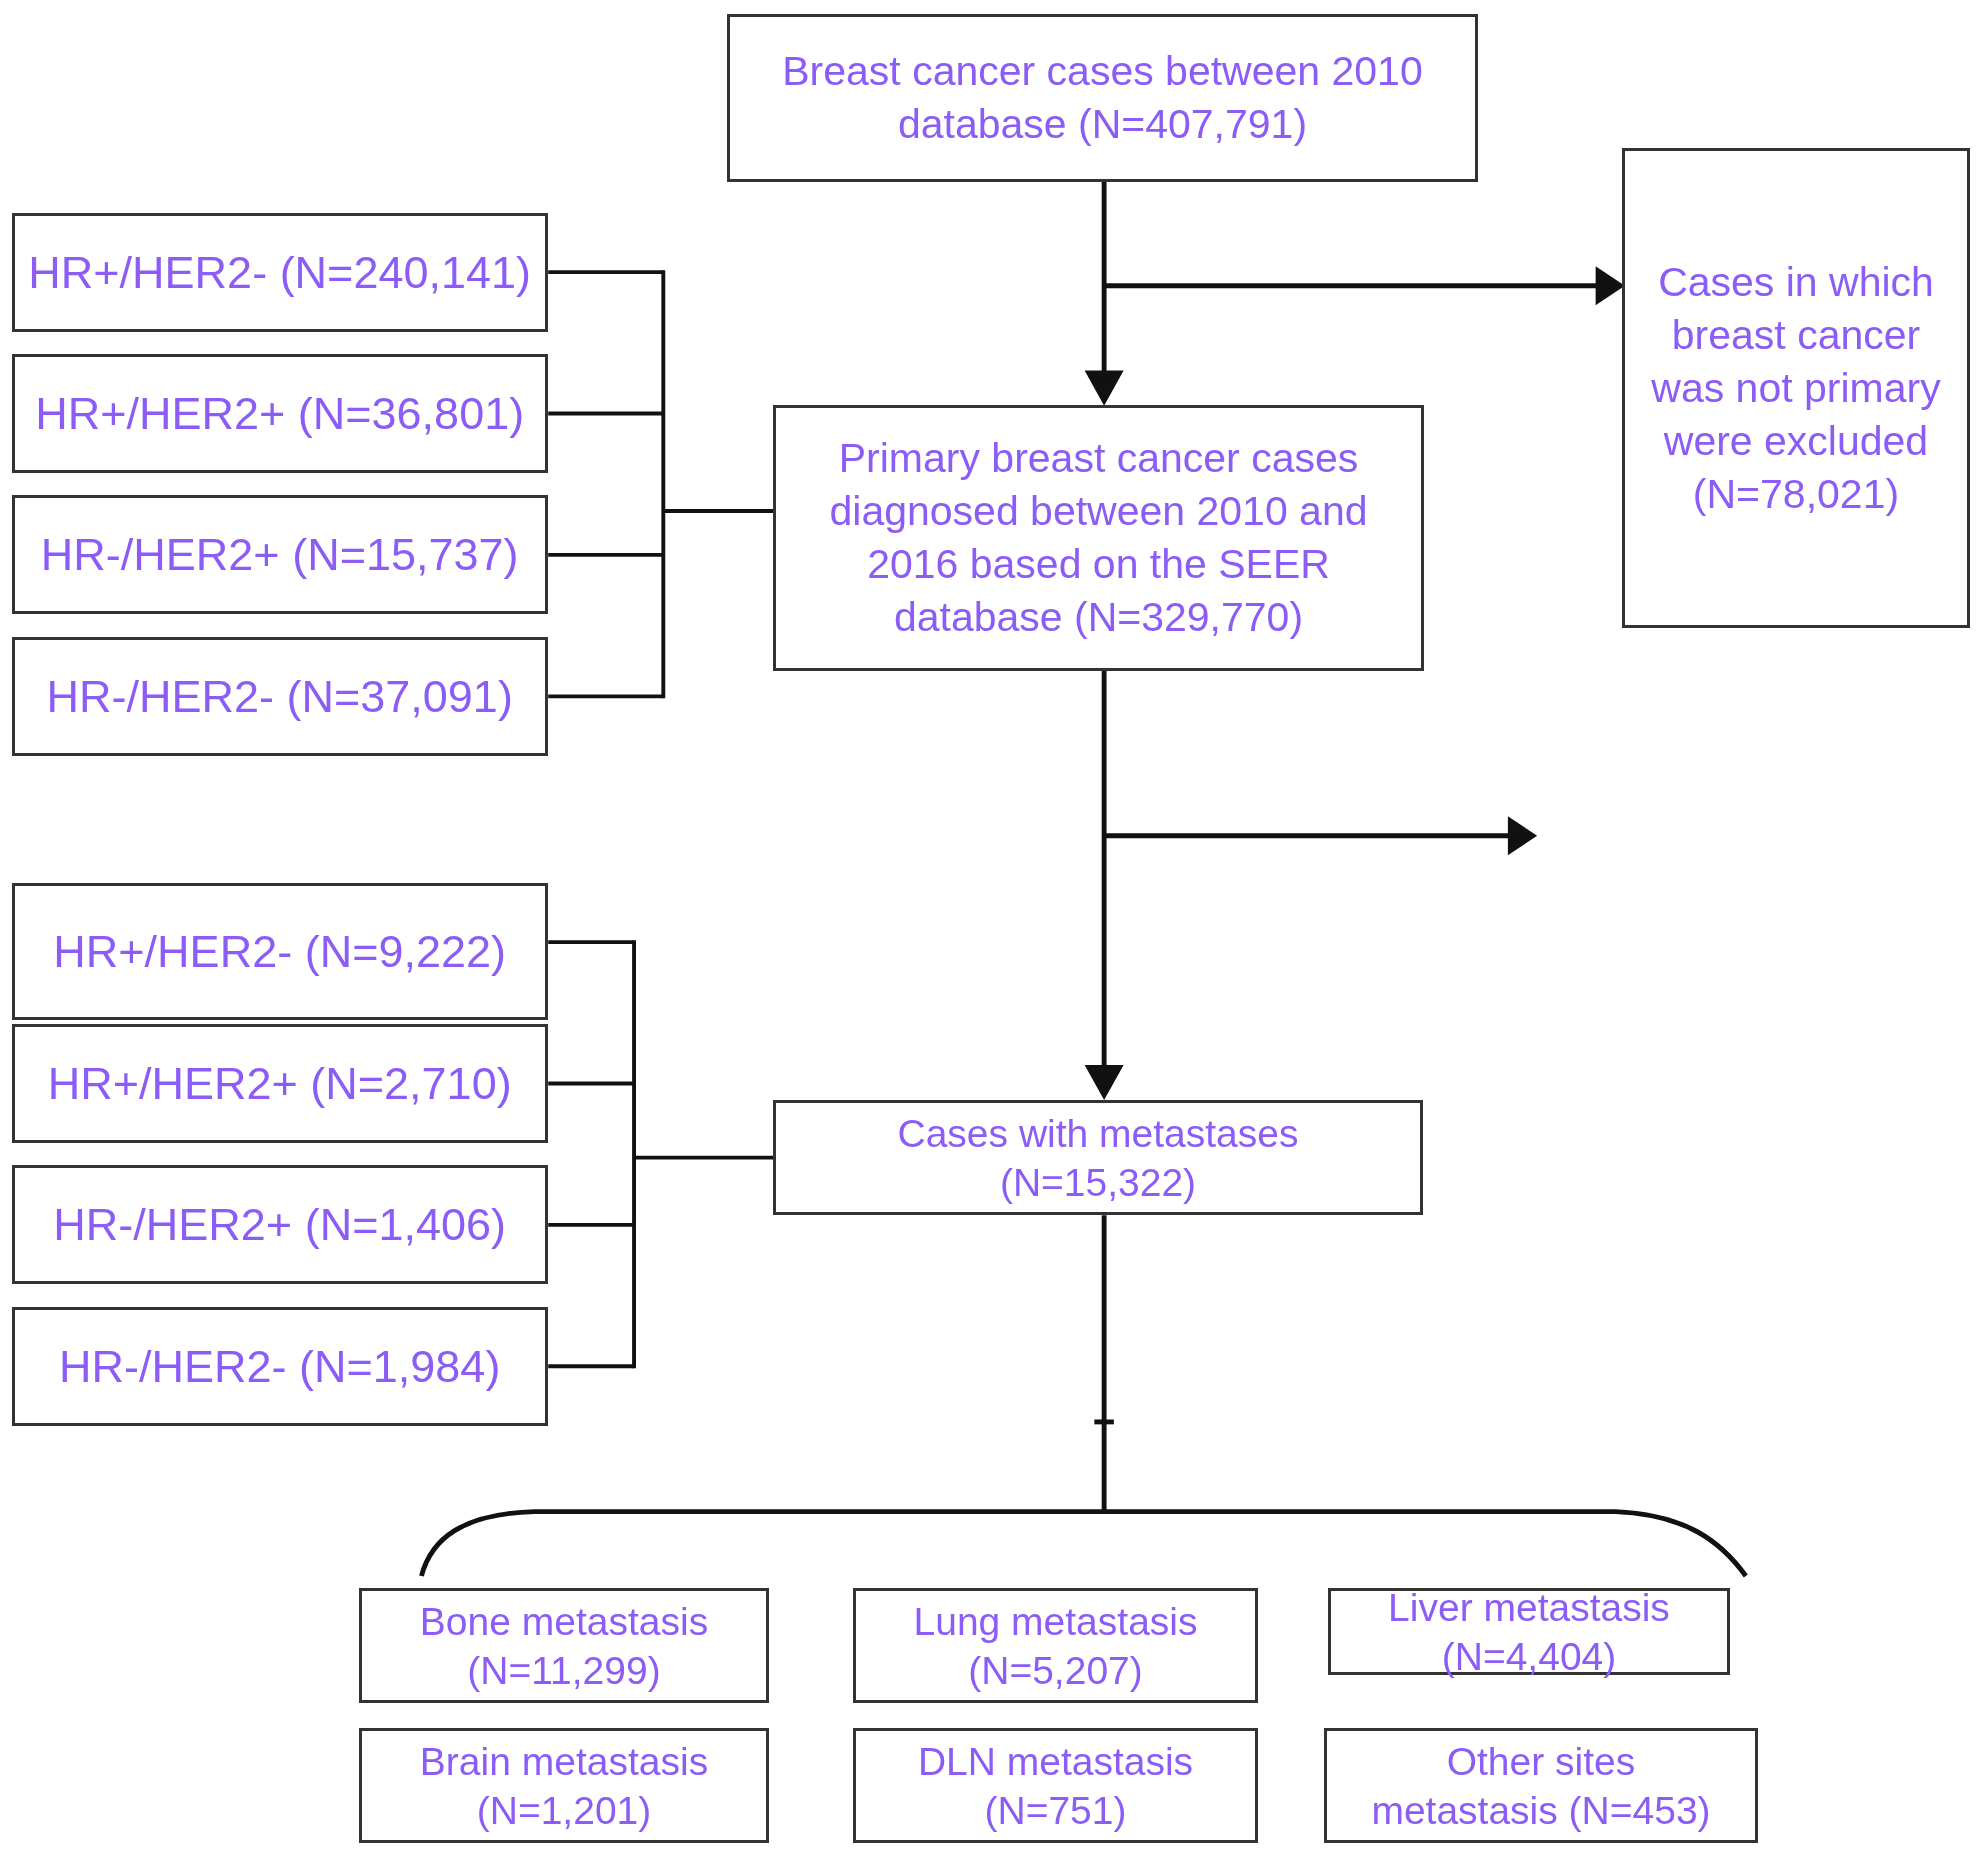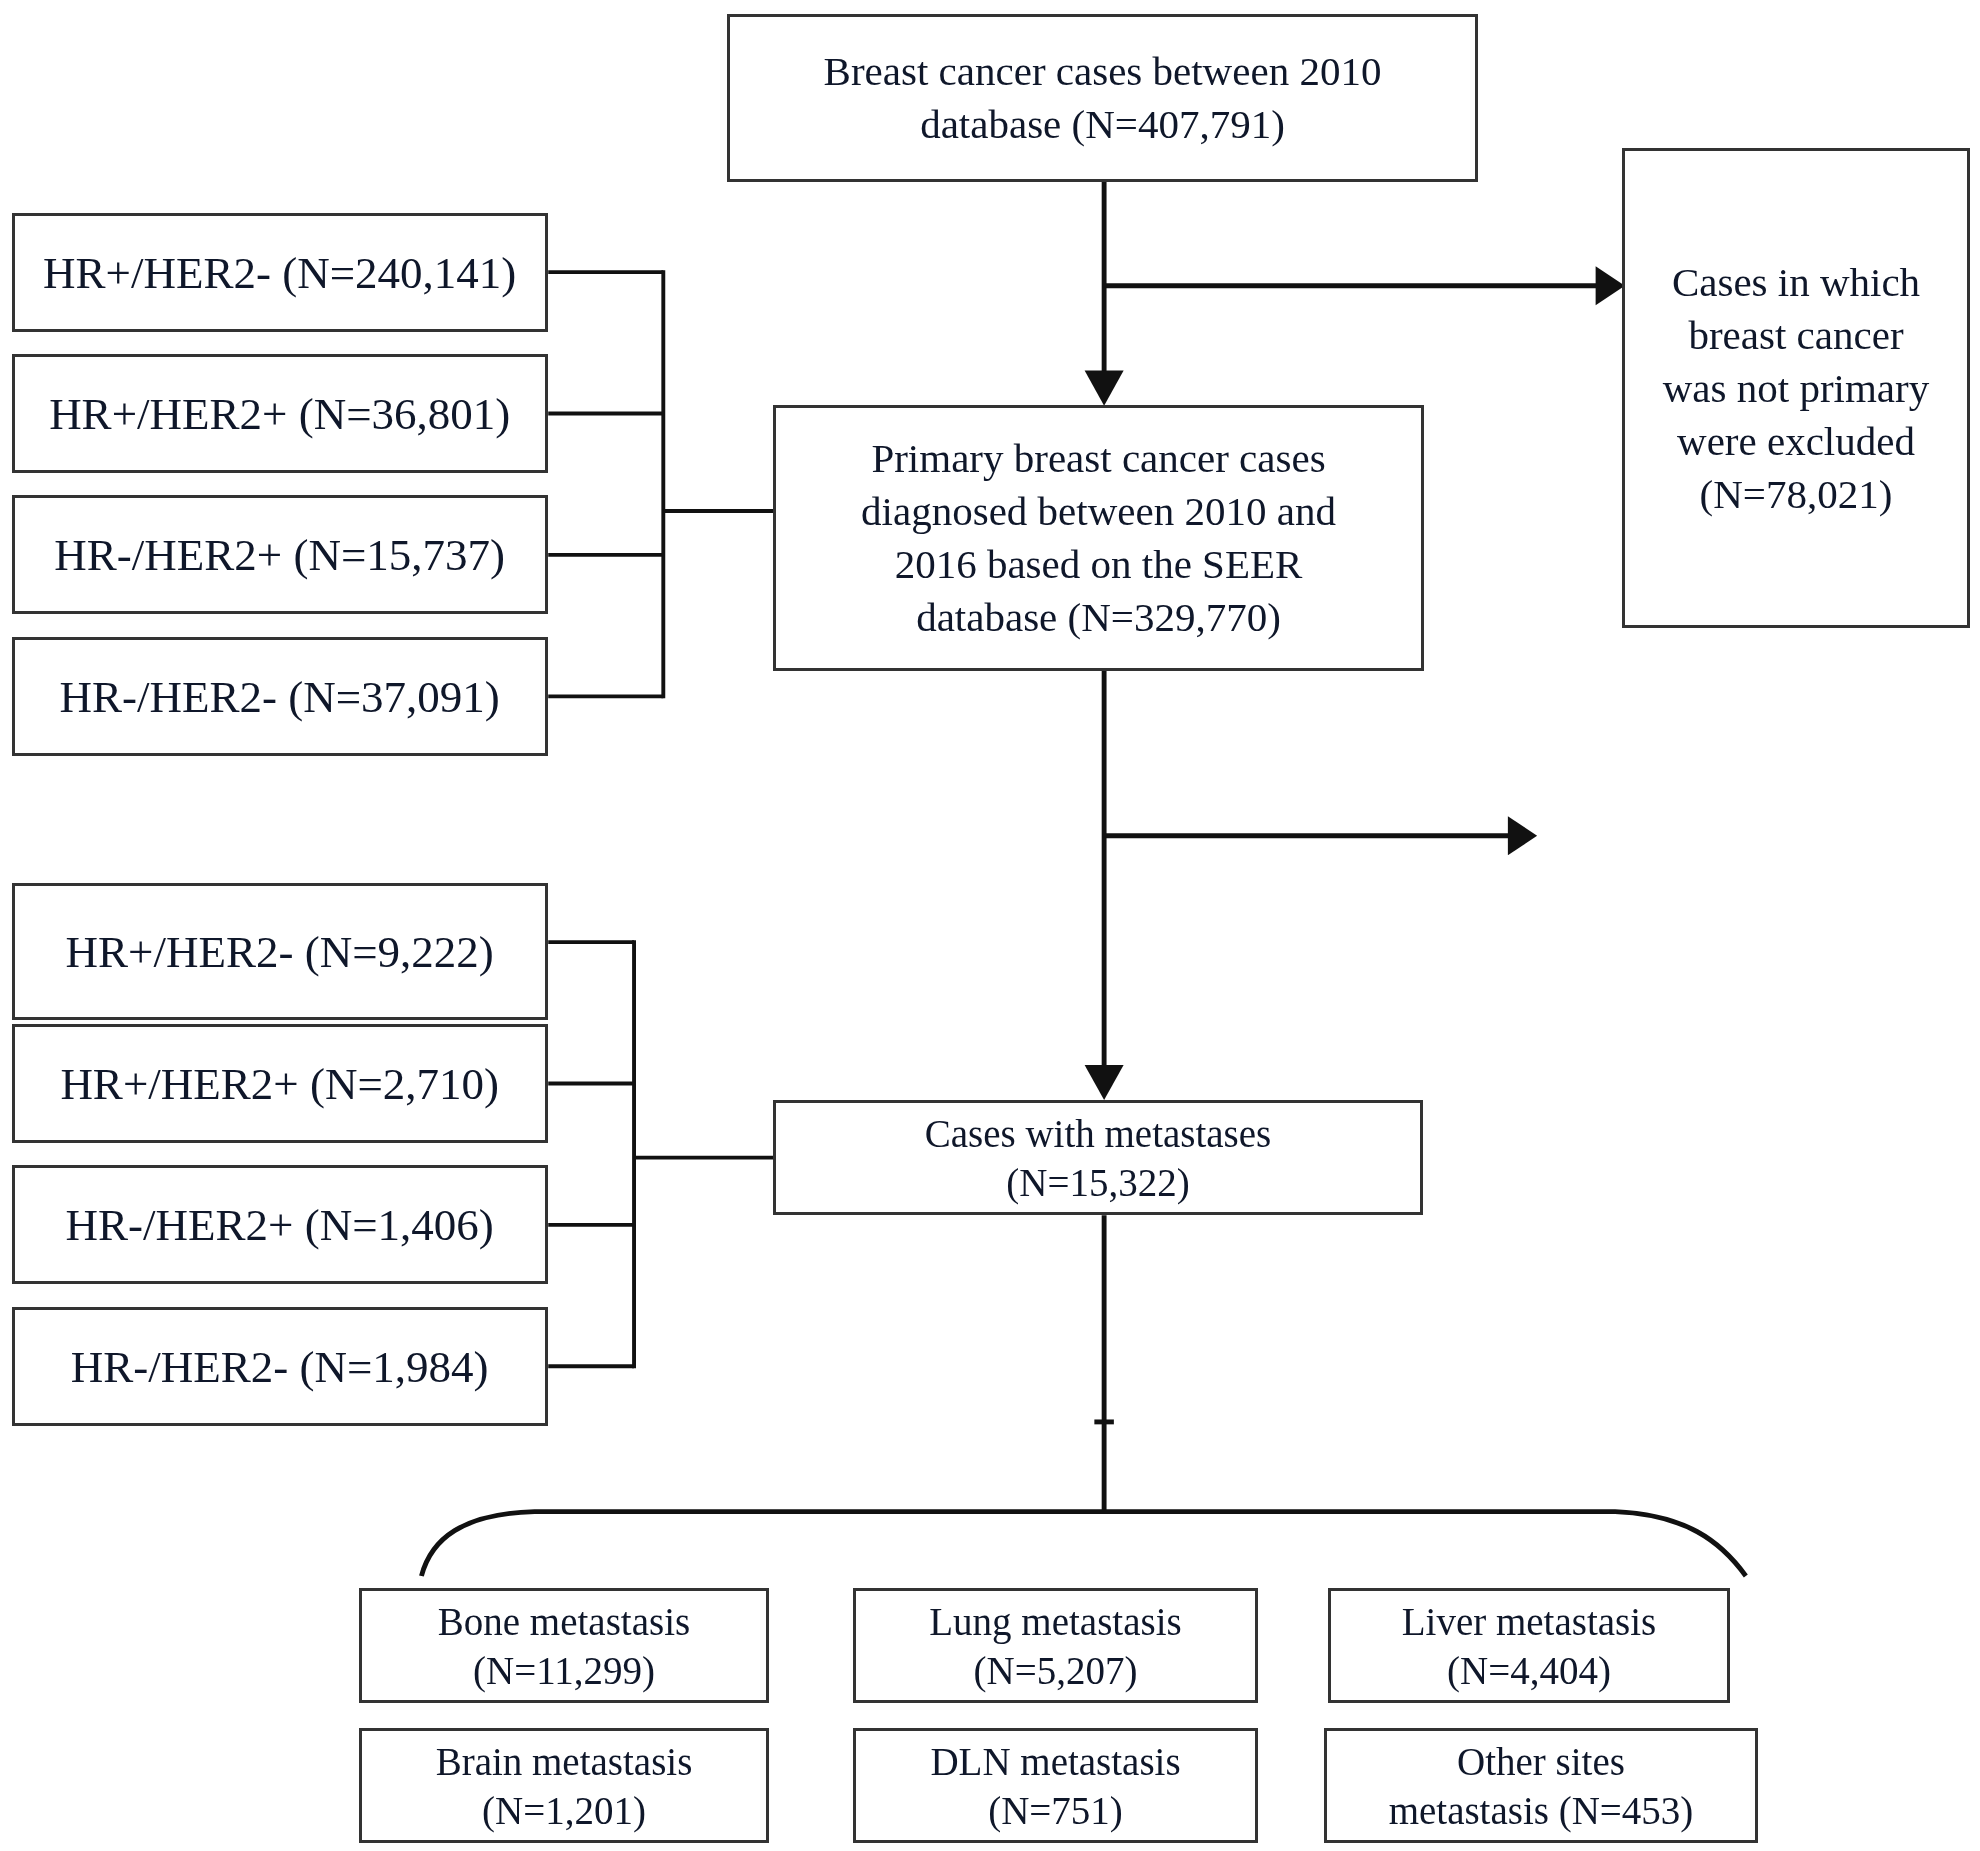--- a/index.html
+++ b/index.html
@@ -1,18 +1,18 @@
 <!DOCTYPE html>
 <html><head>
 <meta charset="utf-8">
 <style>
   html,body{margin:0;padding:0;background:#ffffff;}
   #canvas{
     position:relative;width:1981px;height:1852px;background:#ffffff;
-    font-family:Liberation Serif, serif;color:#0f172a;overflow:hidden;
+    font-family:Liberation Sans, sans-serif;color:#8b5cf6;overflow:hidden;
   }
   #connectors{position:absolute;left:0;top:0;width:1981px;height:1852px;}
   .box{
     position:absolute;box-sizing:border-box;background:#ffffff;
     border:3.9px solid #333333;display:flex;flex-direction:column;
     align-items:center;justify-content:center;text-align:center;
   }
   .box .ln{white-space:nowrap;}
   .f42 .ln{font-size:41px;line-height:53px;}
   .f40 .ln{font-size:39px;line-height:49px;}
@@ -26,21 +26,21 @@
   .hrA2{left:11.7px;top:495px;width:536px;height:119px;}
   .hrA3{left:11.7px;top:637px;width:536px;height:119px;}
   .excl2-box    {left:1534px;top:727px; width:434px;height:219px;}
   .hrB0{left:11.7px;top:883px; width:536px;height:137px;}
   .hrB1{left:11.7px;top:1024px;width:536px;height:119px;}
   .hrB2{left:11.7px;top:1165px;width:536px;height:119px;}
   .hrB3{left:11.7px;top:1307px;width:536px;height:119px;}
   .center-box   {left:773px; top:1100px;width:650px;height:115px;}
   .bone-box {left:359px; top:1588px;width:410px;height:115px;}
   .lung-box {left:853px; top:1588px;width:405px;height:115px;}
-  .liver-box{left:1328px;top:1588px;width:402px;height:115px;}
+  .liver-box{left:1328px;top:1588px;width:402px;height:87px;}
   .brain-box{left:359px; top:1728px;width:410px;height:115px;}
   .dln-box  {left:853px; top:1728px;width:405px;height:115px;}
   .other-box{left:1324px;top:1728px;width:434px;height:115px;}
 </style>
 </head>
 <body>
 
 <div id="canvas">
 
   <svg id="connectors" viewBox="0 0 2031 1899" xmlns="http://www.w3.org/2000/svg">

